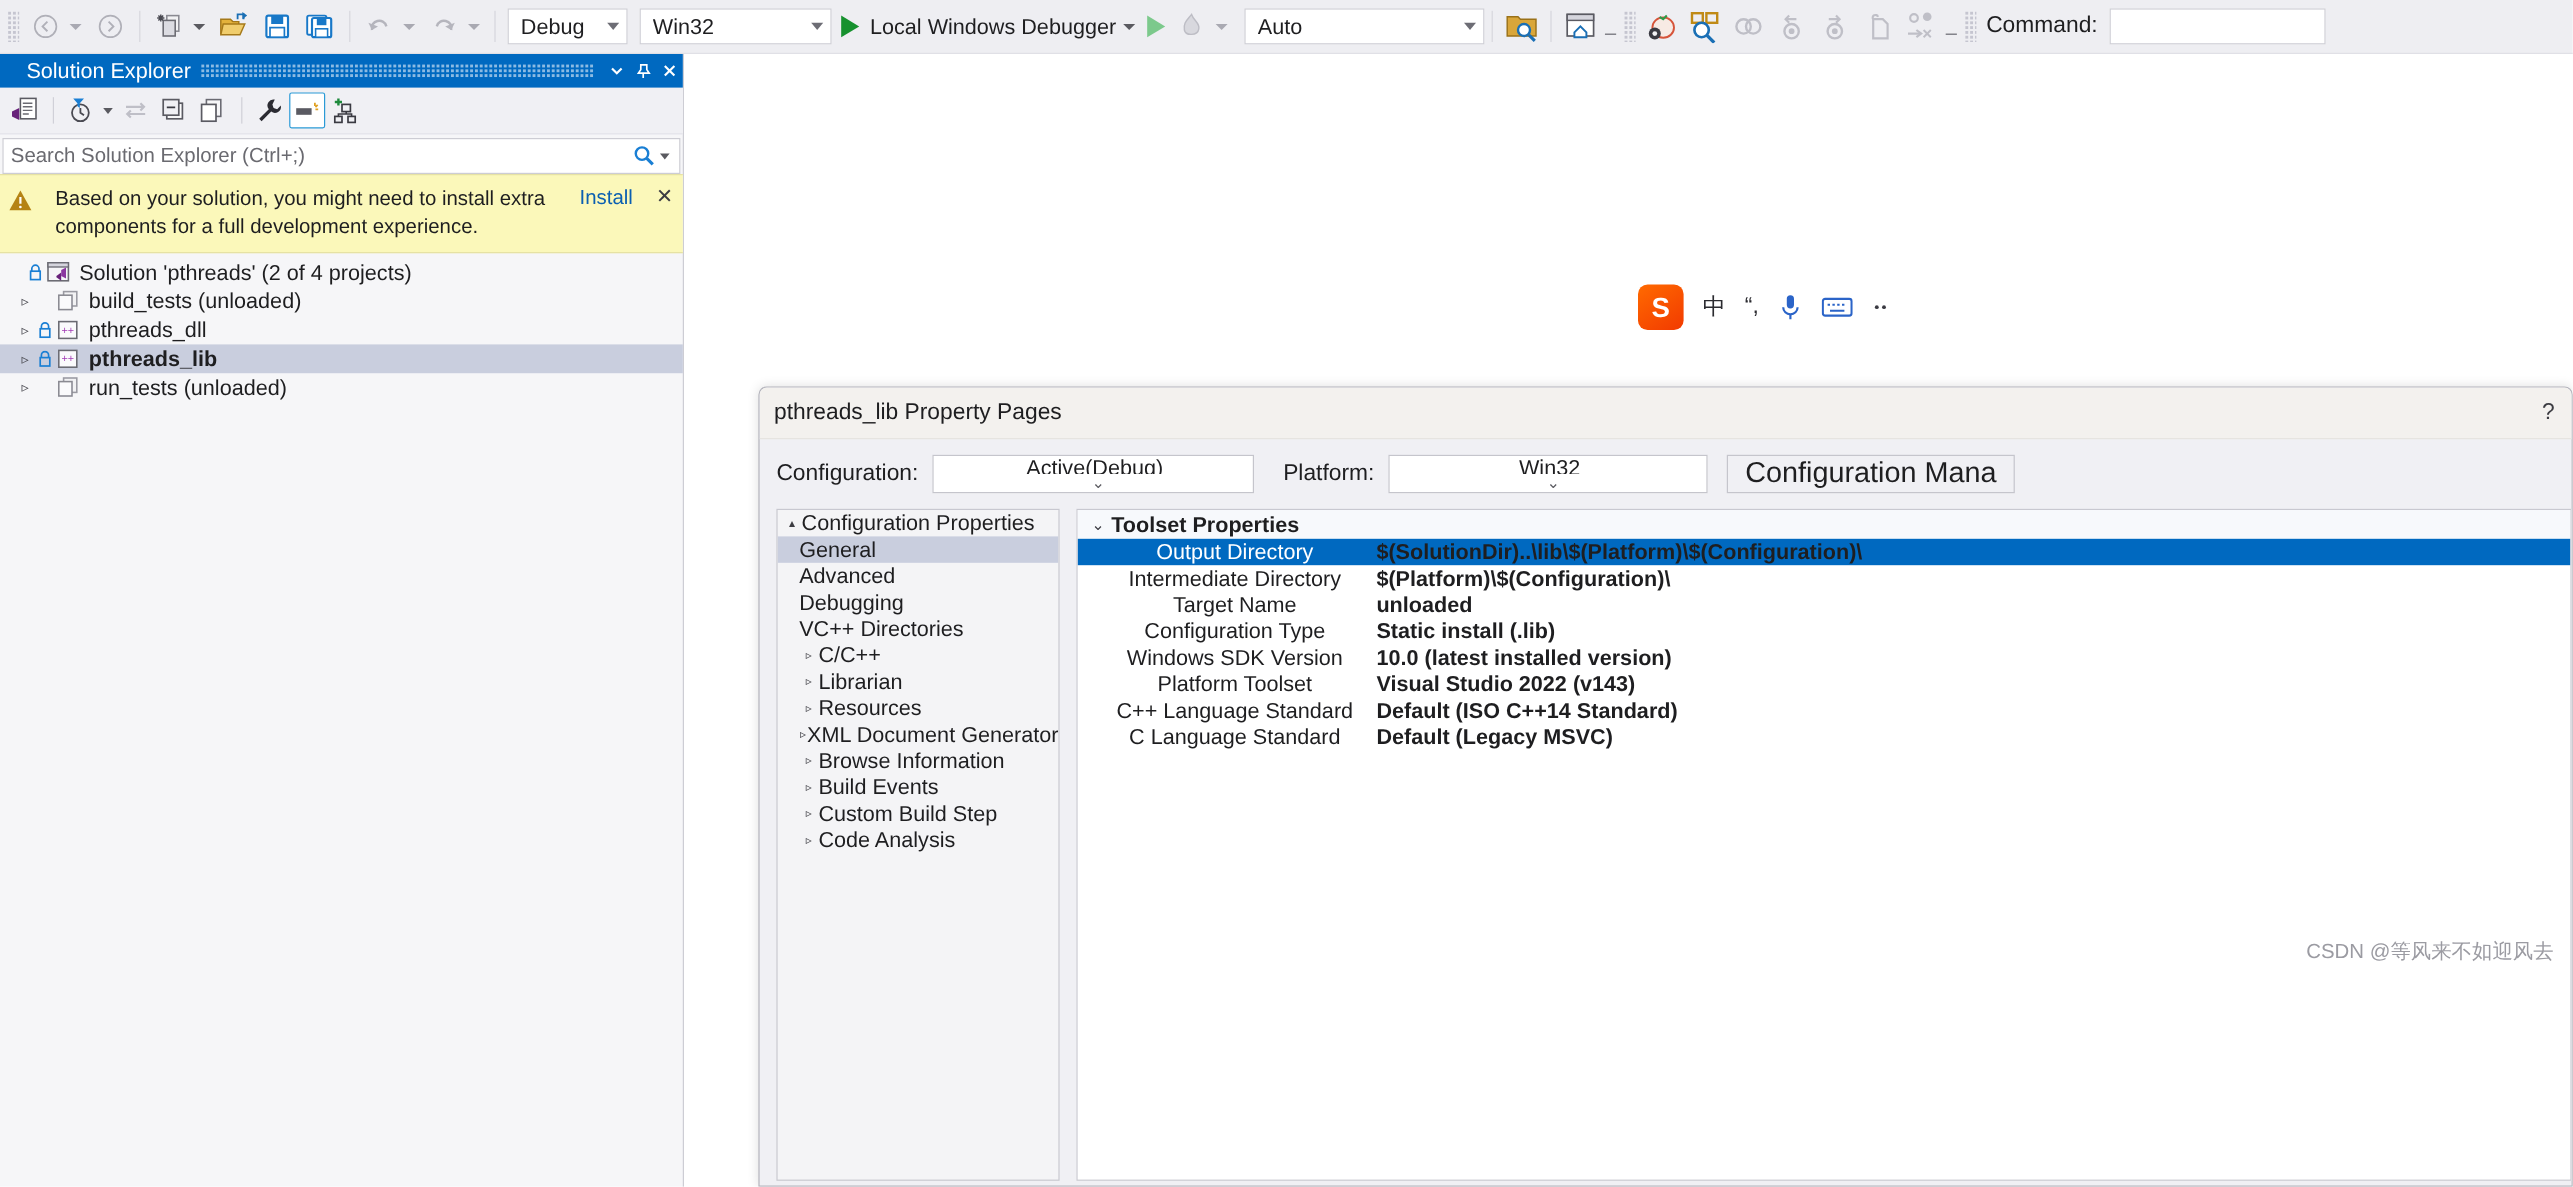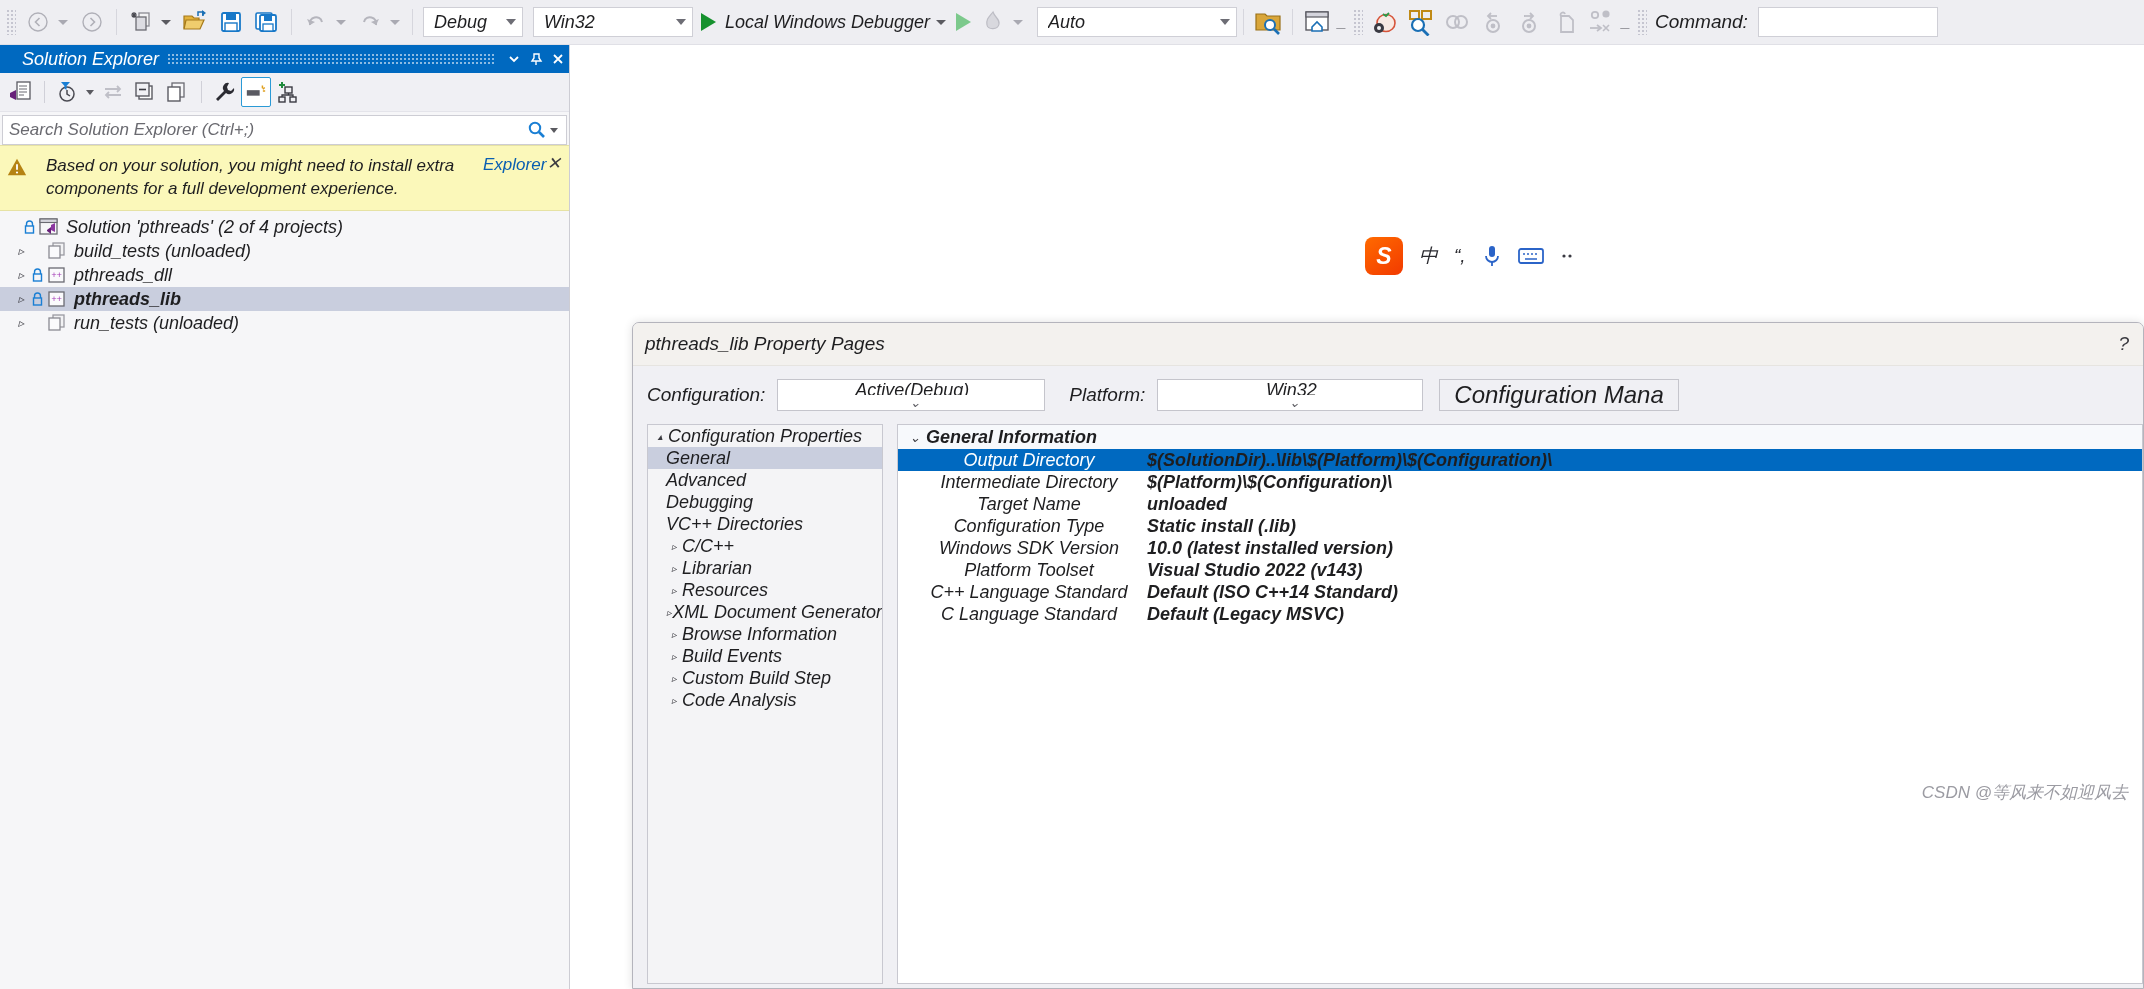--- a/index.html
+++ b/index.html
@@ -7,21 +7,20 @@
     width: 2144px; height: 989px;
     overflow: hidden;
     background: #ffffff;
     font-family: "Liberation Sans", sans-serif;
     -webkit-font-smoothing: antialiased;
   }
   .app {
     position: relative;
     width: 2144px; height: 814px;
     background: #ffffff;
-    font-style: italic;
   }
 
   
   .toolbar {
     position: absolute; left: 0; top: 0;
     width: 2144px; height: 45px;
     background: #eeeef2;
     border-bottom: 1px solid #e0e0e6;
     display: flex; align-items: center;
     box-sizing: border-box;
@@ -588,21 +587,21 @@
       <span class="s-caret"></span>
     </div>
 
     <div class="warnbar">
       <svg width="22" height="22" viewBox="0 0 24 24" style="flex:none;margin-top:2px;">
         <path d="M12 3 L22 21 H2 Z" fill="#b58313"></path>
         <path d="M12 9 v6" stroke="#ffffff" stroke-width="2"></path>
         <circle cx="12" cy="18" r="1.2" fill="#ffffff"></circle>
       </svg>
       <span class="wtext">Based on your solution, you might need to install extra components for a full development experience.</span>
-      <span class="wlink">Explorer</span>
+      <span class="wlink">Install</span>
       <span class="wclose">✕</span>
     </div>
 
     <div class="tree">
 
       <div class="trow">
         <span class="texp"></span>
         <span class="tlock">
           <svg width="13" height="15" viewBox="0 0 13 15">
             <path d="M3.5 6 V4 a3 3 0 0 1 6 0 v2" fill="none" stroke="#1a7fd4" stroke-width="1.4"></path>
@@ -778,21 +777,21 @@
         </div>
         <div class="tp-row tp-lvl1b" style="padding-left:18px;">
           <span class="tp-arrow">▹</span>
           <span>Code Analysis</span>
         </div>
       </div>
 
       <div class="grid-pane">
         <div class="gcat">
           <span class="gch">⌄</span>
-          <span>General Information</span>
+          <span>Toolset Properties</span>
         </div>
 
         <div class="grow sel">
           <span class="gname">Output Directory</span>
           <span class="gval">$(SolutionDir)..\lib\$(Platform)\$(Configuration)\</span>
         </div>
         <div class="grow">
           <span class="gname">Intermediate Directory</span>
           <span class="gval">$(Platform)\$(Configuration)\</span>
         </div>

